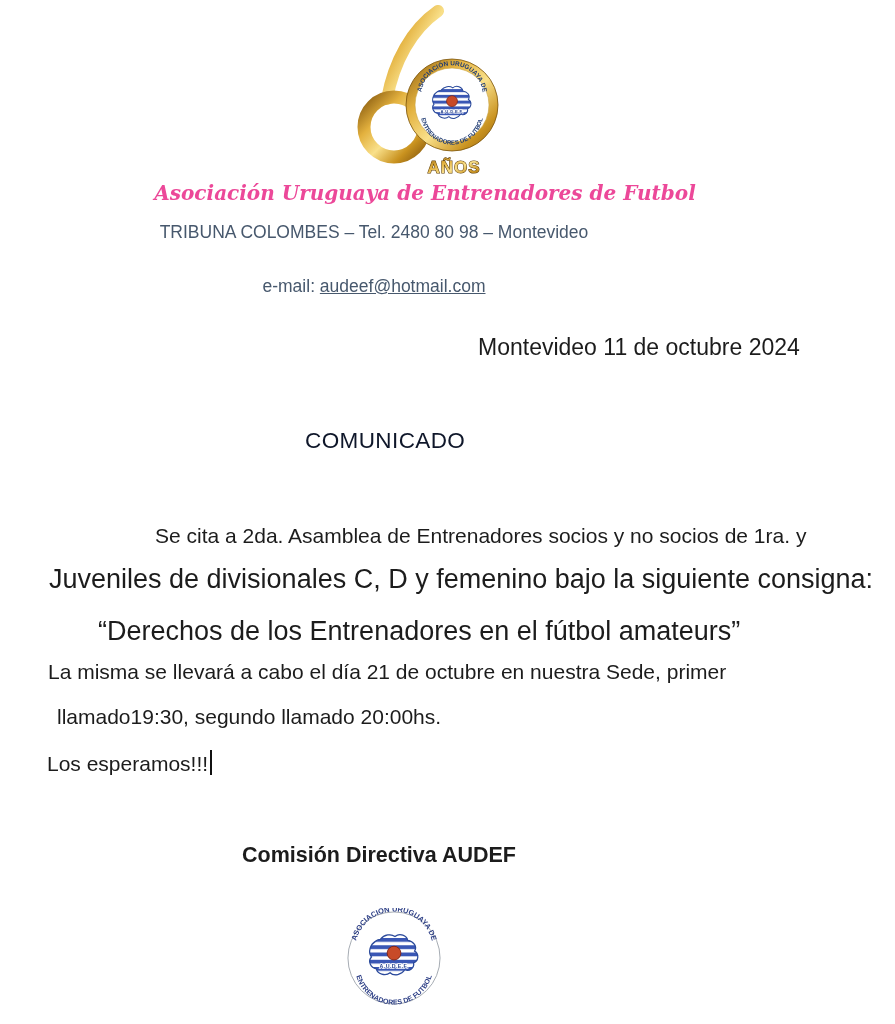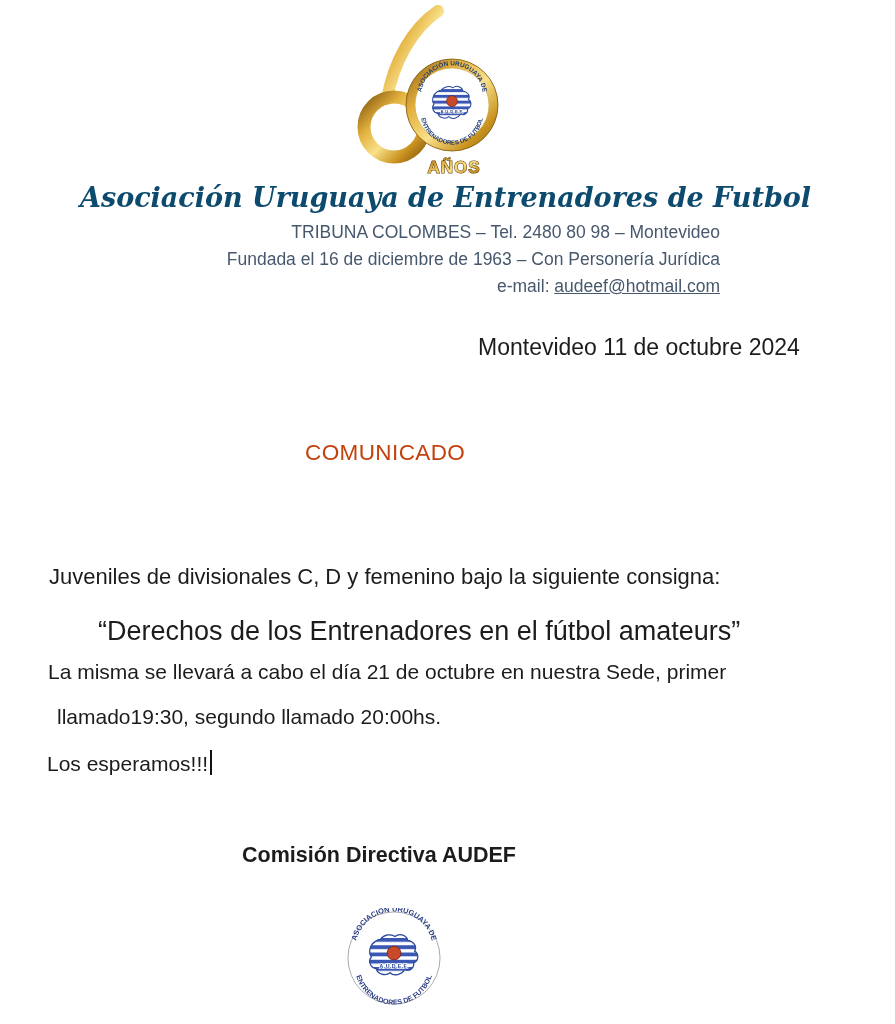--- a/index.html
+++ b/index.html
@@ -6,33 +6,33 @@
   .page {
     position:relative; width:895px; height:1024px; background:#ffffff;
     font-family:"Liberation Sans", sans-serif; color:#1c1c1c; overflow:hidden;
   }
   .abs { position:absolute; white-space:nowrap; line-height:1.15; }
 
   
   .org-script {
     left:80px; top:182px; width:690px; text-align:center;
     font-family:"DejaVu Serif", serif; font-style:italic; font-weight:bold;
-    font-size:27px; color:#0c4a6e;
+    font-size:20px; color:#ec4899;
   }
-  .hdr-line { left:28px; top:0; width:692px; text-align:right; font-size:17.5px; color:#47586d; }
+  .hdr-line { left:28px; top:0; width:692px; text-align:center; font-size:17.5px; color:#47586d; }
   .hdr-address { top:222px; }
   .hdr-founded { top:249px; }
   .hdr-email   { top:276px; }
   .email-link  { text-decoration:underline; cursor:pointer; }
 
   
   .date-line   { left:478px; top:334px; font-size:23px; }
-  .doc-heading { left:305px; top:440px; font-size:22.5px; letter-spacing:0.4px; color:#c2410c; }
+  .doc-heading { left:305px; top:428px; font-size:22.5px; letter-spacing:0.4px; color:#0f172a; }
   .p1l1 { left:155px; top:524px; font-size:21px; }
-  .p1l2 { left:49px;  top:564px; font-size:22px; }
+  .p1l2 { left:49px;  top:564px; font-size:27px; }
   .quote { left:98px; top:616px; font-size:27px; font-weight:normal; }
   .b1 { left:48px; top:660px; font-size:21px; }
   .b2 { left:57px; top:705px; font-size:21px;text-align:right; }
   .closing { left:47px; top:750px; font-size:21px; }
   .caret {
     display:inline-block; width:2px; height:25px; background:#111;
     margin-left:2px; vertical-align:-4px;
   }
   .signature { left:242px; top:843px; font-size:21.5px; font-weight:bold; }
 
@@ -84,29 +84,29 @@
       <text font-size="6.1" font-weight="bold" fill="#1e3a72">
         <textPath href="#arcBotA" startOffset="50%" text-anchor="middle">ENTRENADORES DE FUTBOL</textPath>
       </text>
       <use href="#mapArt" transform="translate(102,100) scale(0.78) translate(-50,-50)"></use>
     </g>
     <text x="104" y="168" font-size="17" font-weight="bold" text-anchor="middle" fill="url(#goldGrad)" stroke="#5f3f08" stroke-width="1.1" letter-spacing="1" style="paint-order:stroke">AÑOS</text>
   </svg>
 
   <div class="abs org-script">Asociación Uruguaya de Entrenadores de Futbol</div>
   <div class="abs hdr-line hdr-address">TRIBUNA COLOMBES – Tel. 2480 80 98 – Montevideo</div>
-  <div class="abs hdr-line hdr-founded">Fundada el 16 de diciembre de 1963 – Con Personería Jurídica</div>
   <div class="abs hdr-line hdr-email">
     <span>e-mail: </span><span class="email-link">audeef@hotmail.com</span>
   </div>
 
   <div class="abs date-line">Montevideo 11 de octubre 2024</div>
 
   <div class="abs doc-heading">COMUNICADO</div>
 
+  <div class="abs p1l1">Se cita a 2da. Asamblea de Entrenadores socios y no socios de 1ra. y</div>
   <div class="abs p1l2">Juveniles de divisionales C, D y femenino bajo la siguiente consigna:</div>
 
   <div class="abs quote">“Derechos de los Entrenadores en el fútbol amateurs”</div>
 
   <div class="abs b1">La misma se llevará a cabo el día 21 de octubre en nuestra Sede, primer</div>
   <div class="abs b2">llamado19:30, segundo llamado 20:00hs.</div>
 
   <div class="abs closing"><span>Los esperamos!!!</span><span class="caret"></span></div>
 
   <div class="abs signature">Comisión Directiva AUDEF</div>

